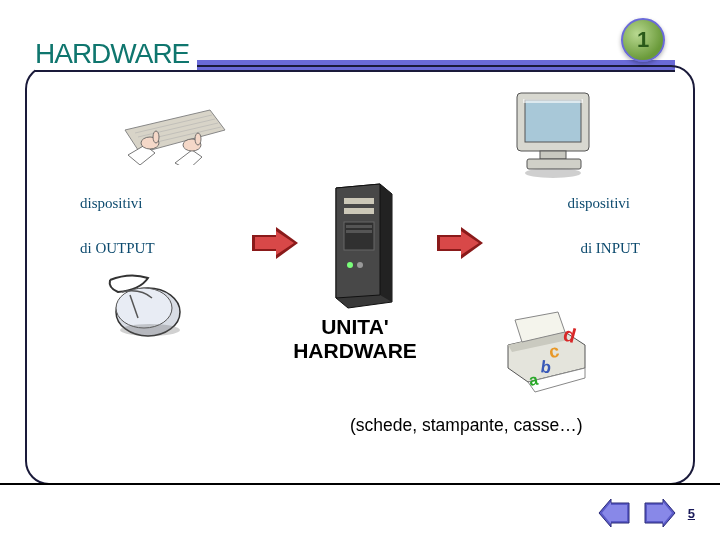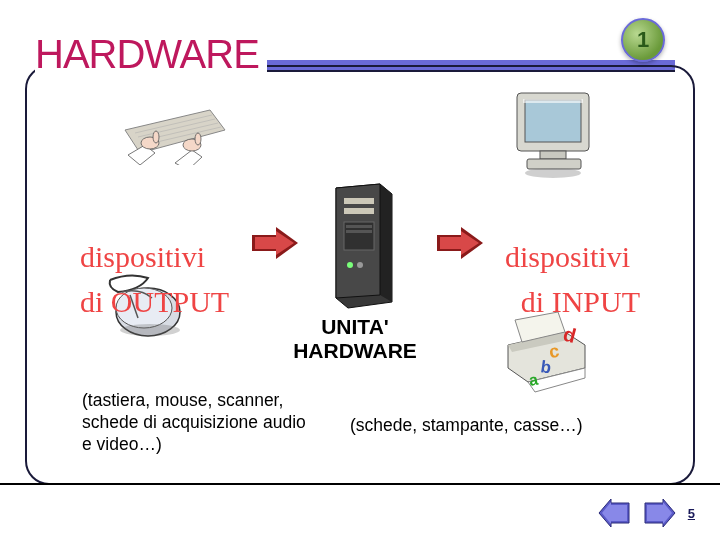--- a/index.html
+++ b/index.html
@@ -42,23 +42,23 @@
     top: 40px;
     left: 0;
     right: 0;
     height: 2px;
     background: #1a1a3a;
   }
   .title-text {
     position: relative;
     z-index: 2;
     background: #fff;
-    font-size: 40px;
+    font-size: 28px;
     font-weight: 400;
-    color: #be185d;
+    color: #0f766e;
     padding: 0 8px 0 0;
     letter-spacing: -1px;
     text-align: right;
   }
   .badge {
     position: absolute;
     top: 18px;
     right: 55px;
     width: 44px;
     height: 44px;
@@ -129,23 +129,22 @@
     position: absolute;
     width: 50px;
     height: 36px;
   }
   .arrow-right.a1 { top: 145px; left: 210px; }
   .arrow-right.a2 { top: 145px; left: 395px; }
   
   .lbl {
     position: absolute;
     font-family: "Times New Roman", serif;
-    font-size: 30px;
-    color: #ef4444;
-    margin-top: 45px;
+    font-size: 15px;
+    color: #0c4a6e;
   }
   .in-dev { top: 115px; left: 40px; }
   .in-type { top: 160px; left: 40px; }
   .out-dev { top: 115px; right: 50px; }
   .out-type { top: 160px; right: 40px; }
   .center-lbl {
     position: absolute;
     top: 235px;
     left: 235px;
     width: 160px;
@@ -292,21 +291,20 @@
   <svg class="arrow-right a2" viewBox="0 0 50 36">
     <polygon points="2,10 26,10 26,2 48,18 26,34 26,26 2,26" fill="#8a1a1a"></polygon>
     <polygon points="5,12 26,12 26,6 44,18 26,30 26,24 5,24" fill="#d84848"></polygon>
   </svg>
 
   <div class="lbl in-dev">dispositivi</div>
   <div class="lbl in-type">di OUTPUT</div>
   <div class="lbl out-dev">dispositivi</div>
   <div class="lbl out-type">di INPUT</div>
   <div class="center-lbl">UNITA' HARDWARE</div>
-  <div class="examples-left">(tastiera, mouse, scanner, schede di acquisizione audio e video…)</div>
   <div class="examples-right">(schede, stampante, casse…)</div>
 </div>
 
 <div class="bottom-rule"></div>
 
 <div class="nav">
   <div class="nav-btn">
     <svg width="34" height="28" viewBox="0 0 34 28">
       <polygon points="32,4 14,4 14,0 2,14 14,28 14,24 32,24" fill="#5a5ac8" stroke="#2a2a78"></polygon>
       <polygon points="30,6 14,6 14,3 5,14 14,25 14,22 30,22" fill="#8888e8"></polygon>

